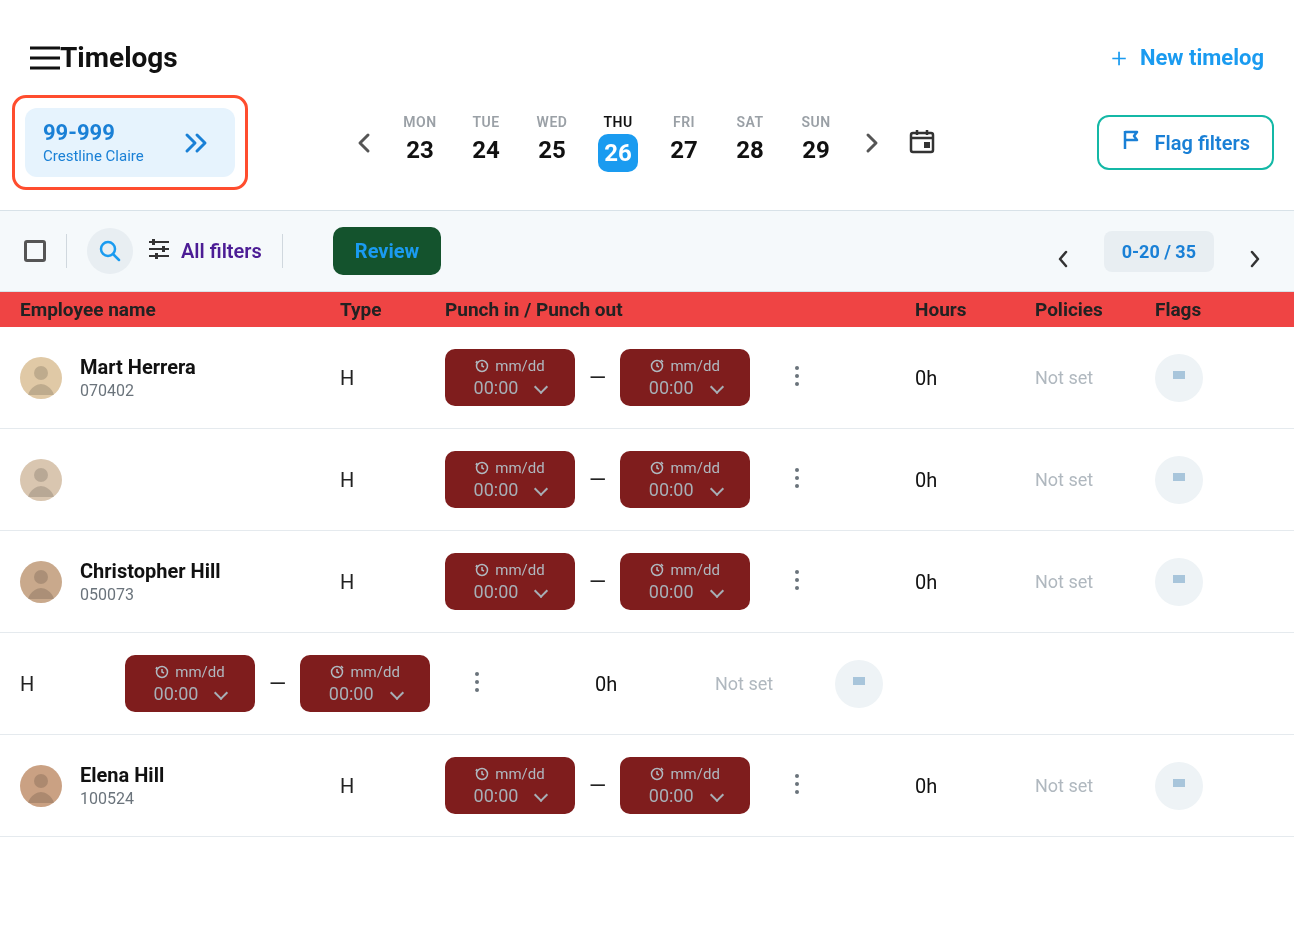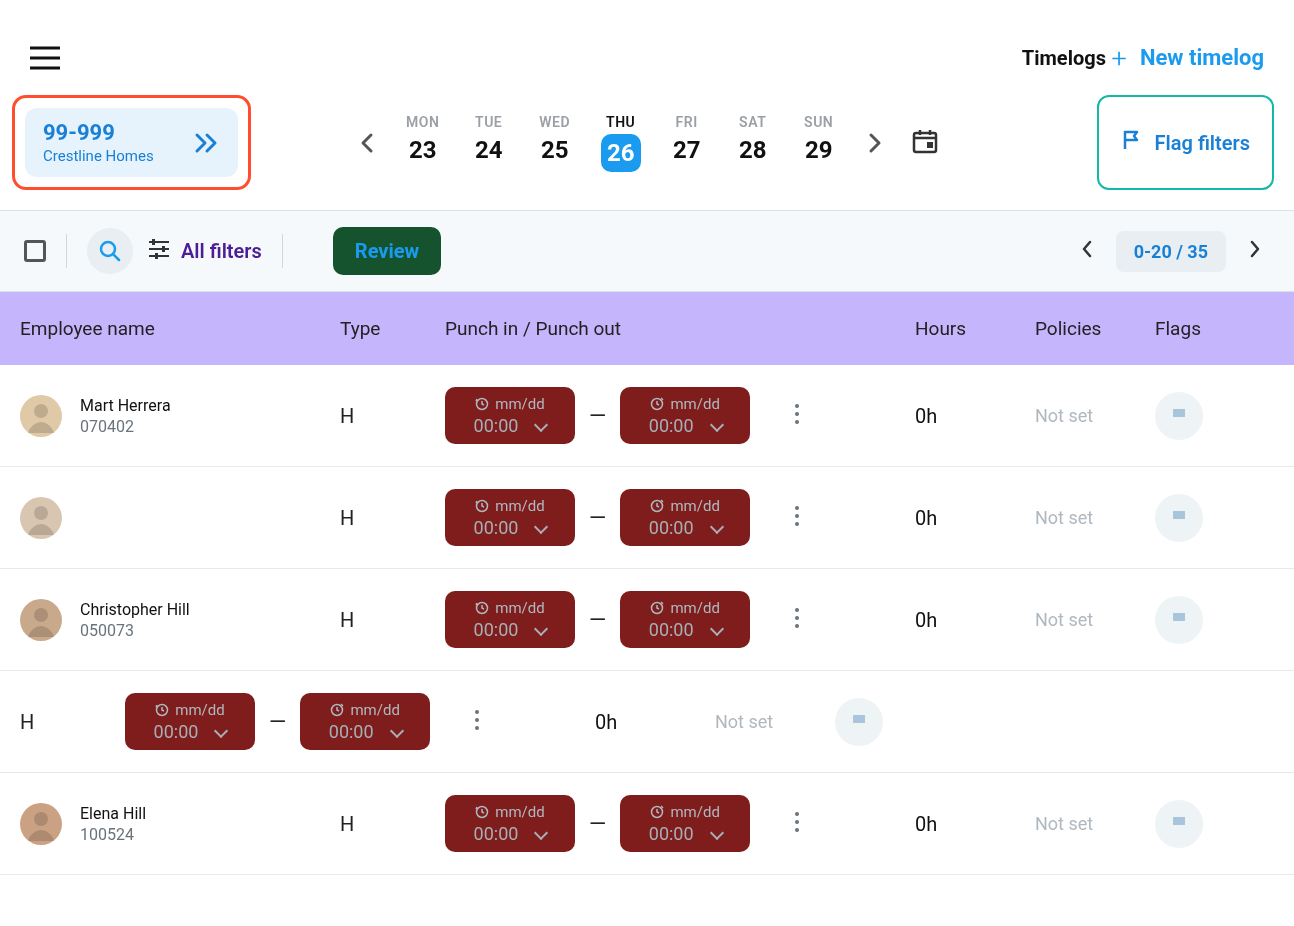--- a/index.html
+++ b/index.html
@@ -11,38 +11,39 @@
   }
   
   .header {
     display: flex;
     align-items: center;
     padding: 40px 30px 20px 30px;
   }
   .hamburger svg { display: block; }
   .title {
     flex: 1;
-    text-align: right;
-    font-size: 20px;
+    text-align: left;
+    font-size: 28px;
     font-weight: 700;
   }
   .new-link {
     display: flex;
     align-items: center;
     gap: 8px;
     color: #1a9bf0;
     font-size: 22px;
     font-weight: 700;
     cursor: pointer;
   }
   .new-link .plus { font-size: 26px; font-weight: 400; }
 
   
   .subbar {
     display: flex;
+    align-items: center;
     padding: 0 20px 20px 12px;
     gap: 20px;
   }
   .project-chip-wrap {
     border: 3px solid #ff4d2e;
     border-radius: 14px;
     padding: 10px;
   }
   .project-chip {
     background: #e6f3fd;
@@ -132,39 +133,39 @@
   }
   .review-chip {
     background: #14532d;
     color: #1a9bf0;
     font-size: 20px; font-weight: 700;
     padding: 12px 22px;
     border-radius: 10px;
     margin-left: 30px;
     cursor: pointer;
   }
-  .pager { margin-left: auto; display: flex; align-items: center; gap: 14px; }
+  .pager { margin-left: auto; display: flex; align-items: flex-end; gap: 26px; }
   .pager .nav { width: 30px; text-align: center; color: #333; cursor: pointer; }
   .pager-chip {
     background: #e8eef2;
     color: #1a80d6;
     font-weight: 700;
     font-size: 18px;
     padding: 10px 18px;
     border-radius: 8px;
     cursor: pointer;
   }
 
   
   .thead {
     display: flex;
-    background: #c4b5fd;
-    padding: 25px 20px;
+    background: #ef4444;
+    padding: 6px 20px;
     font-size: 19px;
-    font-weight: 400;
+    font-weight: 700;
     color: #222;
   }
   .col-name   { width: 320px; }
   .col-type   { width: 105px; }
   .col-punch  { width: 470px; }
   .col-hours  { width: 120px; }
   .col-pol    { width: 120px; }
   .col-flag   { width: 80px; }
 
   .row {
@@ -172,21 +173,21 @@
     align-items: center;
     padding: 22px 20px;
     border-bottom: 1px solid #e5eaee;
   }
   .avatar {
     width: 42px; height: 42px;
     border-radius: 50%;
     flex-shrink: 0;
   }
   .emp { display: flex; align-items: center; gap: 18px; }
-  .emp .ename { font-size: 16px; font-weight: 400; }
+  .emp .ename { font-size: 20px; font-weight: 700; }
   .emp .eid   { font-size: 16px; color: #6a737b; margin-top: 2px; }
   .type-cell { font-size: 20px; color: #222; }
   .punch-wrap { display: flex; align-items: center; gap: 14px; }
   .punch-box {
     background: #7f1d1d;
     border-radius: 10px;
     padding: 8px 14px;
     min-width: 130px;
     text-align: center;
     cursor: pointer;
@@ -238,21 +239,21 @@
     <span class="plus">＋</span>
     <span>New timelog</span>
   </div>
 </div>
 
 <div class="subbar">
   <div class="project-chip-wrap">
     <div class="project-chip">
       <div>
         <div class="code">99-999</div>
-        <div class="sub">Crestline Homes</div>
+        <div class="sub">Crestline Claire</div>
       </div>
       <div class="chev-double">
         <svg width="26" height="22" viewBox="0 0 26 22">
             <path d="M3 3l8 8-8 8M13 3l8 8-8 8" fill="none" stroke="#1a80d6" stroke-width="3" stroke-linecap="round" stroke-linejoin="round"></path>
           </svg>
       </div>
     </div>
   </div>
 
   <div class="calendar">

